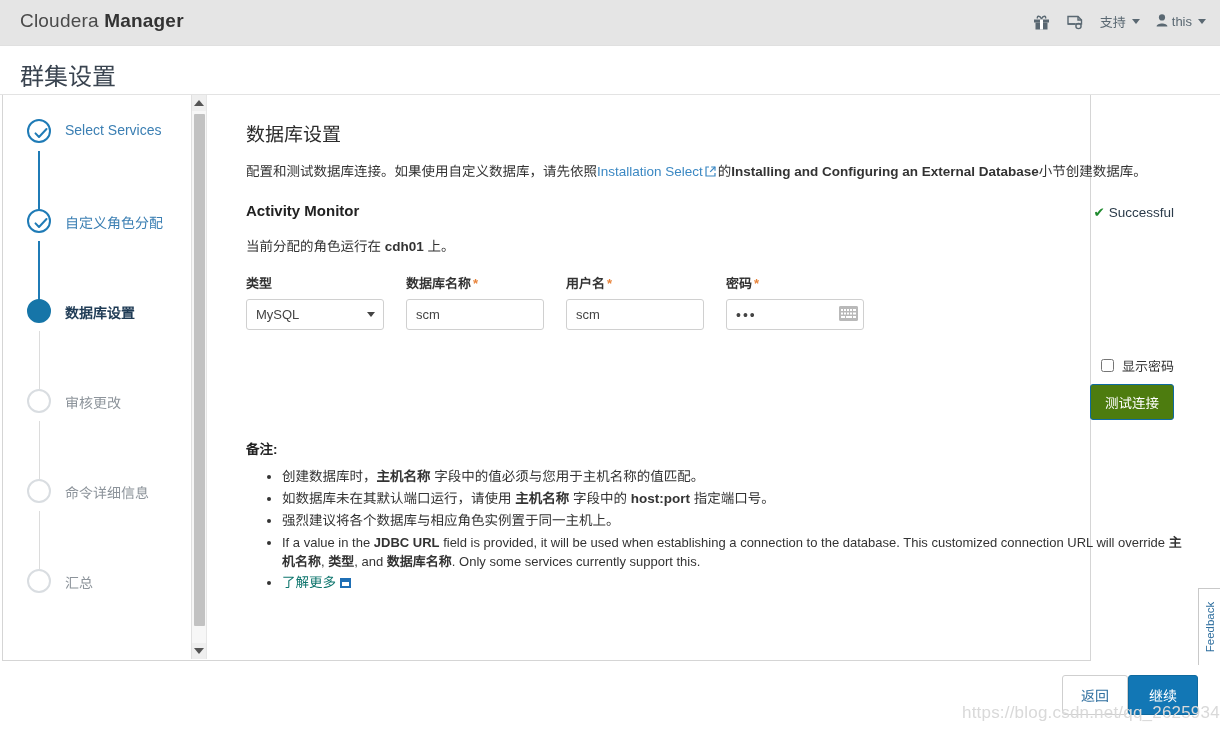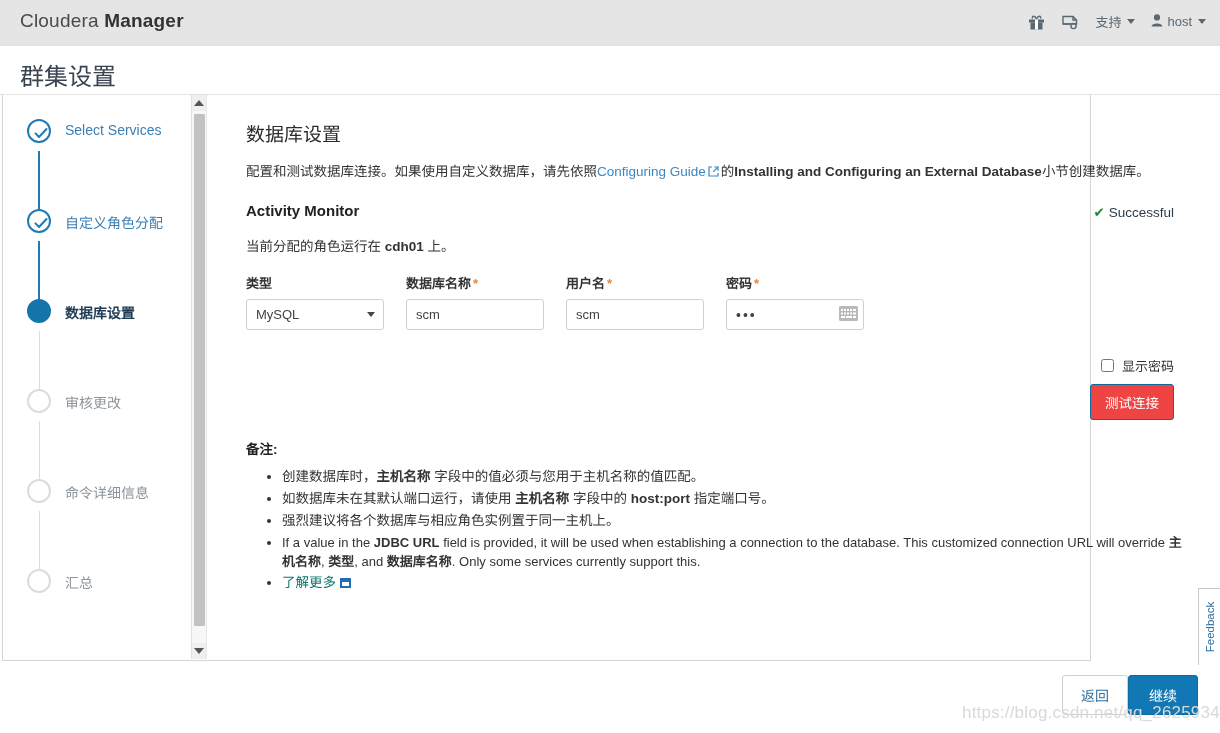--- a/index.html
+++ b/index.html
@@ -166,21 +166,21 @@
 
   #showpwrow {
     margin-top: 26px; display: flex; align-items: center; justify-content: flex-end;
     gap: 8px; padding-right: 18px;
   }
   #showpwrow input { width: 13px; height: 13px; margin: 0; }
   #showpwrow label { font-size: 13px; color: #333; }
 
   #testrow { display: flex; justify-content: flex-end; margin-top: 9px; padding-right: 18px; }
   .btn-primary {
-    background: #ef4444; border: 1px solid #0f6a9f; color: #fff;
+    background: #4d7c0f; border: 1px solid #0f6a9f; color: #fff;
     font-size: 13.5px; padding: 7px 14px; border-radius: 3px; cursor: pointer;
     font-family: inherit;
   }
 
   #notes { margin-top: 18px; }
   #notestitle { font-size: 13.5px; font-weight: 700; color: #222; }
   #notes ul { margin: 9px 0 0 0; padding-left: 36px; }
   #notes li {
     font-size: 13.5px; line-height: 20px; color: #333; margin-bottom: 2px;
   }
@@ -259,21 +259,21 @@
       <span>支持</span>
       <i class="caret"></i>
     </span>
     <span class="tmenu">
       <span>
         <svg width="12" height="13" viewBox="0 0 12 13">
           <circle cx="6" cy="3.4" r="3.1" fill="#5a6872"></circle>
           <path d="M0.6 12.5 C0.6 8.6 11.4 8.6 11.4 12.5 Z" fill="#5a6872"></path>
         </svg>
       </span>
-      <span>host</span>
+      <span>this</span>
       <i class="caret"></i>
     </span>
   </div>
 </div>
 
 <div id="pagetitle">群集设置</div>
 <div id="titlerule"></div>
 
 <div id="wizard">
 
@@ -332,21 +332,21 @@
           <i class="tri down"></i>
         </div>
     </div>
   </div>
 
   <div id="content">
 
     <h2 id="sectitle">数据库设置</h2>
 
     <div id="intro">
-      <span>配置和测试数据库连接。如果使用自定义数据库，请先依照</span><a href="#">Configuring Guide</a><span class="extlink-ico"><svg width="11" height="11" viewBox="0 0 11 11">
+      <span>配置和测试数据库连接。如果使用自定义数据库，请先依照</span><a href="#">Installation Select</a><span class="extlink-ico"><svg width="11" height="11" viewBox="0 0 11 11">
             <path d="M4 1 H1 V10 H10 V7" fill="none" stroke="#3b88c3" stroke-width="1.2"></path>
             <path d="M6.2 1 H10 V4.8" fill="none" stroke="#3b88c3" stroke-width="1.2"></path>
             <path d="M5.2 5.8 L10 1" stroke="#3b88c3" stroke-width="1.2"></path>
           </svg></span><span>的</span><b>Installing and Configuring an External Database</b><span>小节创建数据库。</span>
     </div>
 
     <div id="amrow">
       <span id="amtitle">Activity Monitor</span>
       <span id="status">
         <span class="chk">✔</span><span>Successful</span>

